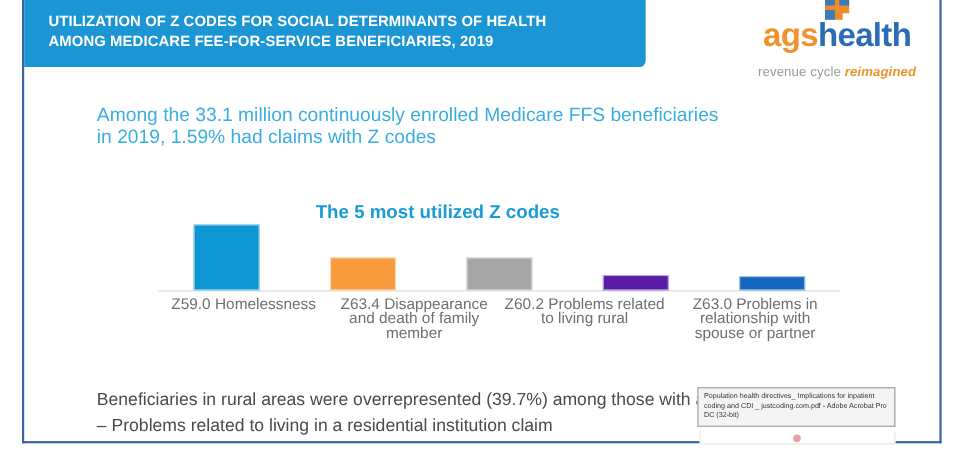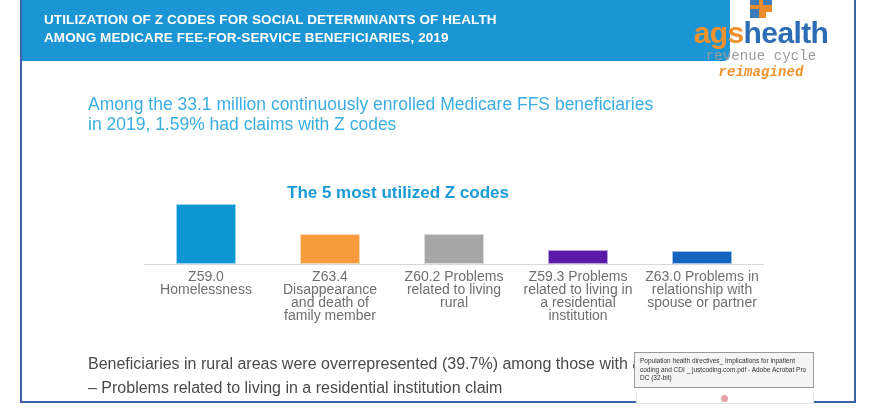--- a/index.html
+++ b/index.html
@@ -20,21 +20,21 @@
     border:2px solid #3B63A6;
     border-top:none;
     box-sizing:border-box;
     background:#ffffff;
   }
 
   
   #header-bar{
     position:absolute;
     left:22px; top:0px;
-    width:708px; height:61px;
+    width:565px; height:61px;
     background:#1B95D3;
     border-radius:0 0 6px 0;
     box-sizing:border-box;
   }
   #header-title{
     position:absolute;
     left:22px; top:11px;
     width:580px;
     color:#ffffff;
     font-size:13.5px;
@@ -62,21 +62,21 @@
   #logo-cross .q3{left:0;bottom:0;background:#3B7BB8;}
   #logo-cross .cy{left:6.5px;top:0;width:9px;height:22px;background:#EE8B2B;}
   #logo-cross .cz{left:0;top:6.5px;width:22px;height:9px;background:#EE8B2B;}
   #logo-wordmark{
     font-size:30px; font-weight:bold; letter-spacing:-0.6px;
     line-height:27px; margin-top:1px;
   }
   #logo-wordmark .ags{color:#F0922F;}
   #logo-wordmark .health{color:#2B6CB5;}
   #logo-tagline{
-    font-size:14px; color:#9b9b9b; margin-top:2px; letter-spacing:0.1px;font-family:Liberation Mono, monospace;
+    font-size:12px; color:#9b9b9b; margin-top:12px; letter-spacing:0.1px;
   }
   #logo-tagline .re{color:#F0922F;font-style:italic;font-weight:bold;}
 
   
   #headline{
     position:absolute;
     left:88px; top:94px;
     width:680px;
     color:#3AAEE0;
     font-size:17.5px;
@@ -225,21 +225,20 @@
         </div>
         <div class="bar-slot">
           <div class="bar" style="height: 13px; background: rgb(21, 101, 192);"></div>
         </div>
       </div>
   </div>
   <div class="x-labels">
       <div class="x-label">Z59.0 Homelessness</div>
       <div class="x-label">Z63.4 Disappearance and death of family member</div>
       <div class="x-label">Z60.2 Problems related to living rural</div>
-      <div class="x-label">Z59.3 Problems related to living in a residential institution</div>
       <div class="x-label">Z63.0 Problems in relationship with spouse or partner</div>
     </div>
 </div>
 
 <div id="footer-text">Beneficiaries in rural areas were overrepresented (39.7%) among those with a Z59.3
 – Problems related to living in a residential institution claim</div>
 
 <div id="tooltip">Population health directives_ Implications for inpatient coding and CDI _ justcoding.com.pdf - Adobe Acrobat Pro DC (32-bit)</div>
 <div id="tooltip-shadow">
   <span class="dot"></span>

